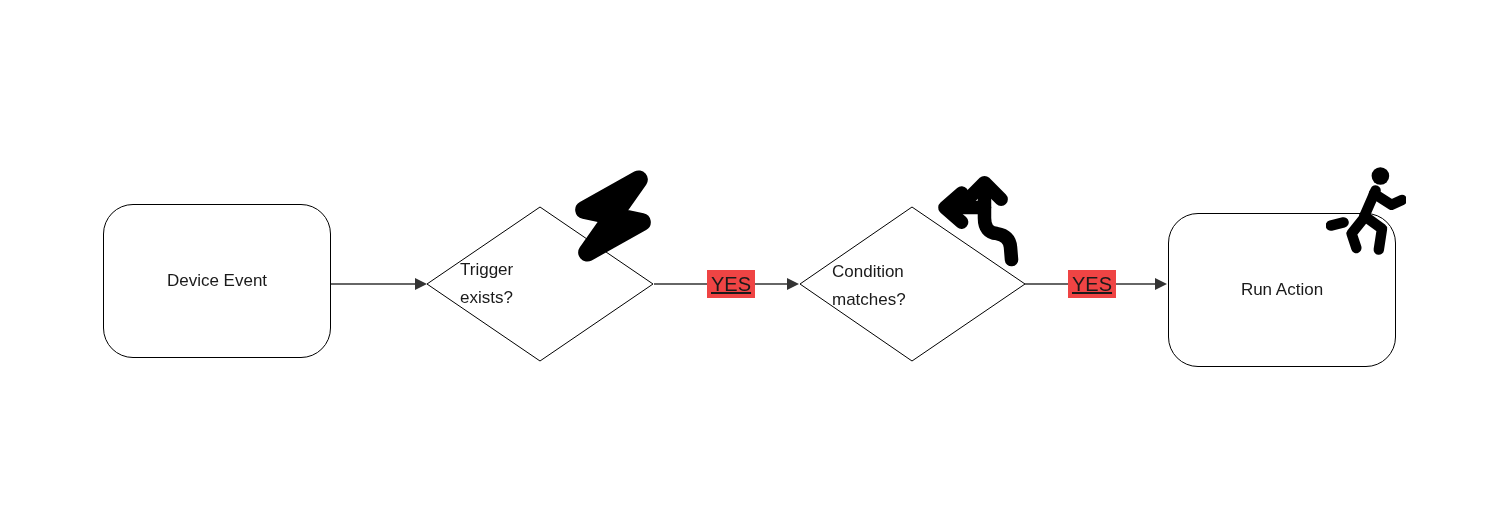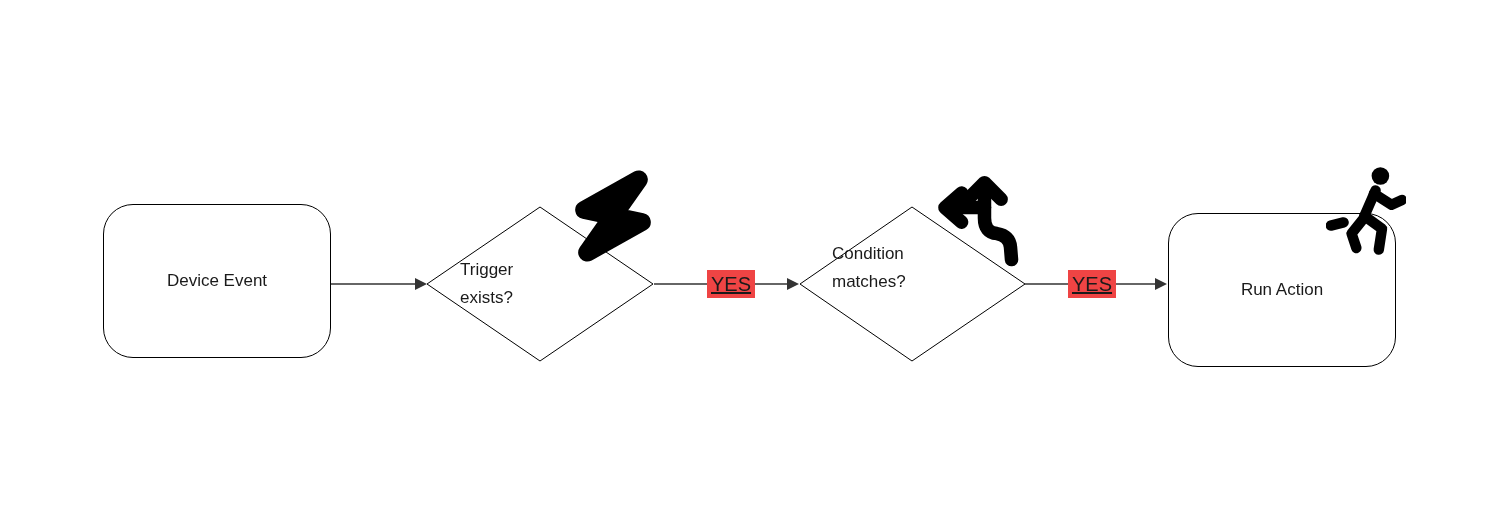--- a/index.html
+++ b/index.html
@@ -89,21 +89,21 @@
 
   <div class="node-rect" style="left:55px; top:204px; width:228px; height:154px;margin-left:48px;">
     <span class="node-label">Device Event</span>
   </div>
 
   <div class="diamond-label" style="left:460px; top:254px; width:160px; height:60px;">
     <span class="node-label">Trigger</span>
     <span class="node-label">exists?</span>
   </div>
 
-  <div class="diamond-label" style="left:832px; top:238px; width:160px; height:60px;">
+  <div class="diamond-label" style="left:832px; top:256px; width:160px; height:60px;">
     <span class="node-label">Condition</span>
     <span class="node-label">matches?</span>
   </div>
 
   <div class="node-rect" style="left:1168px; top:213px; width:228px; height:154px;">
     <span class="node-label">Run Action</span>
   </div>
 
   <div class="edge-label" style="left:707px; top:270px; height:28px;">YES</div>
 

